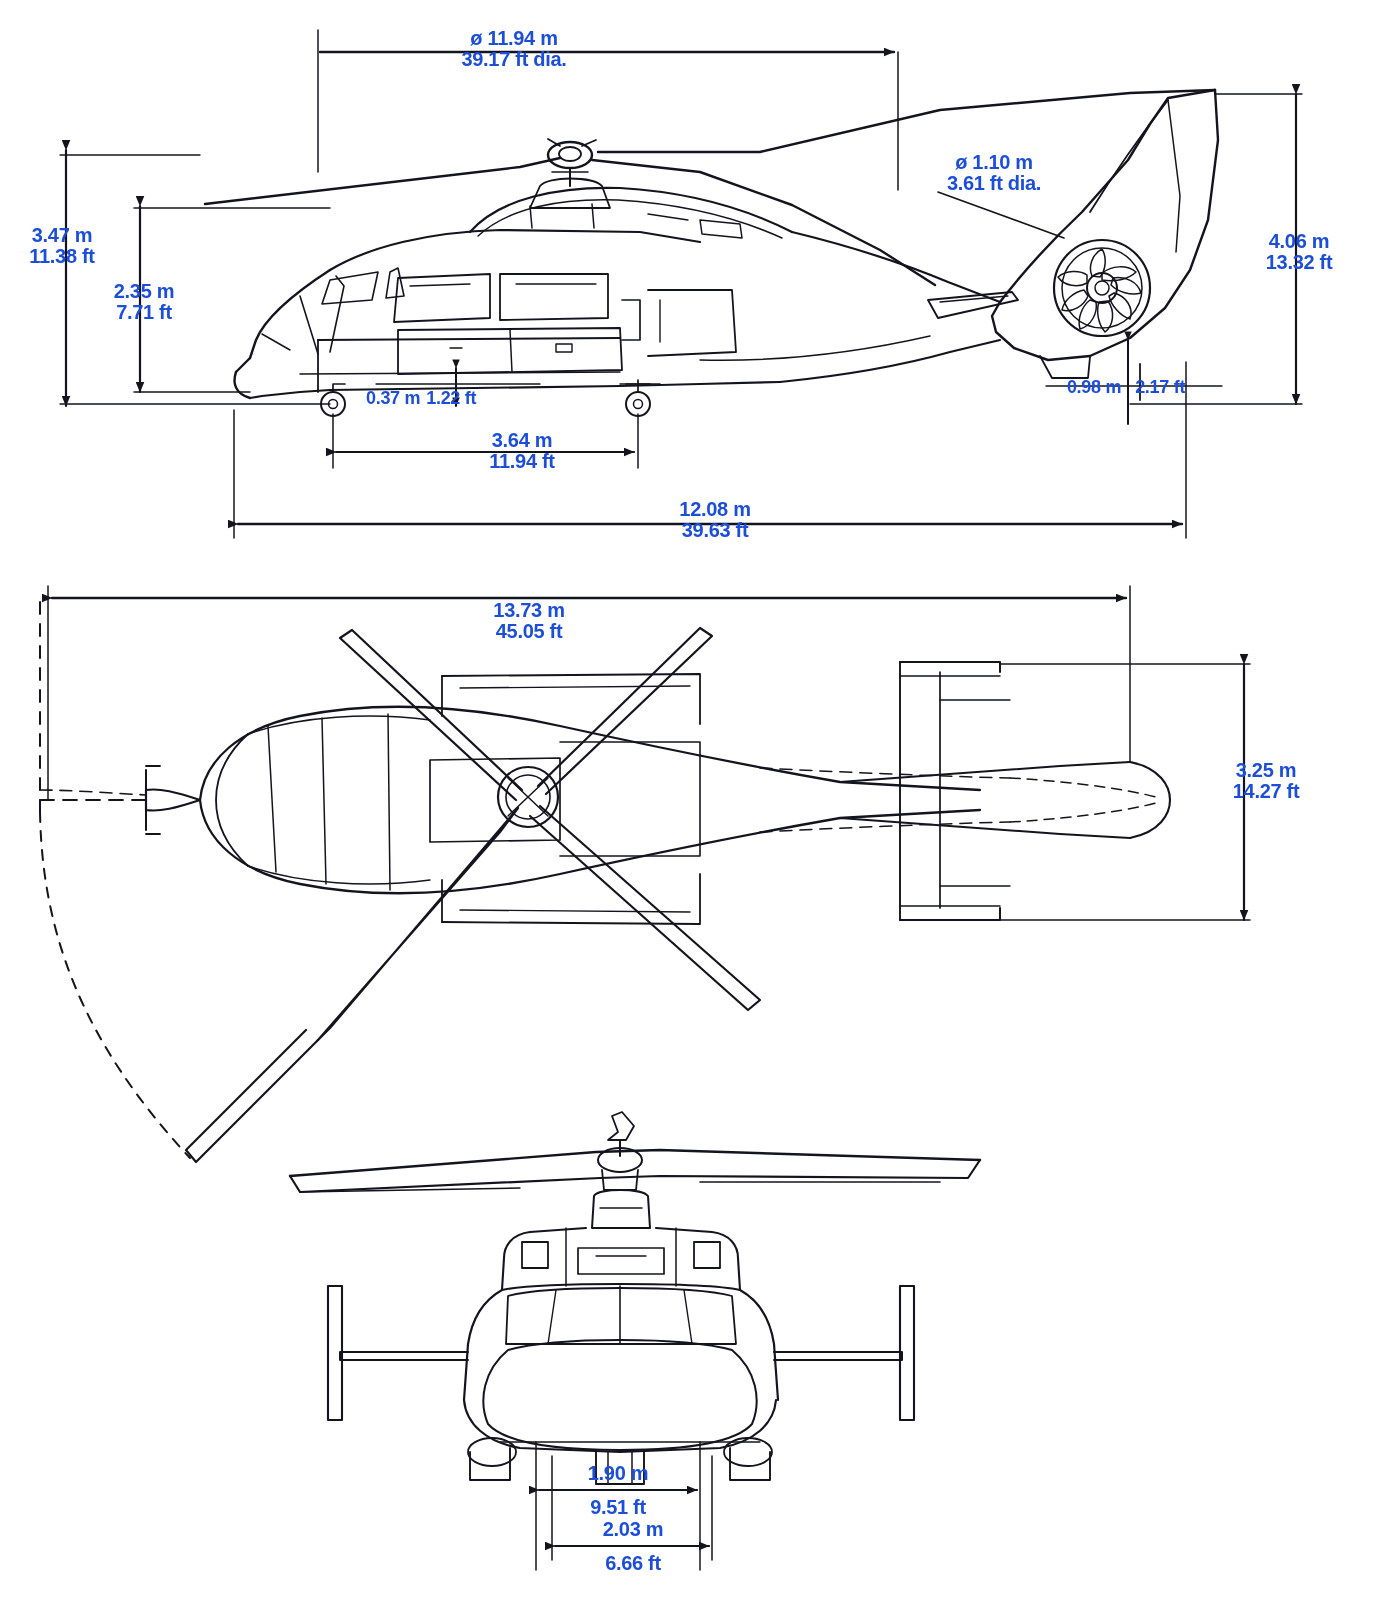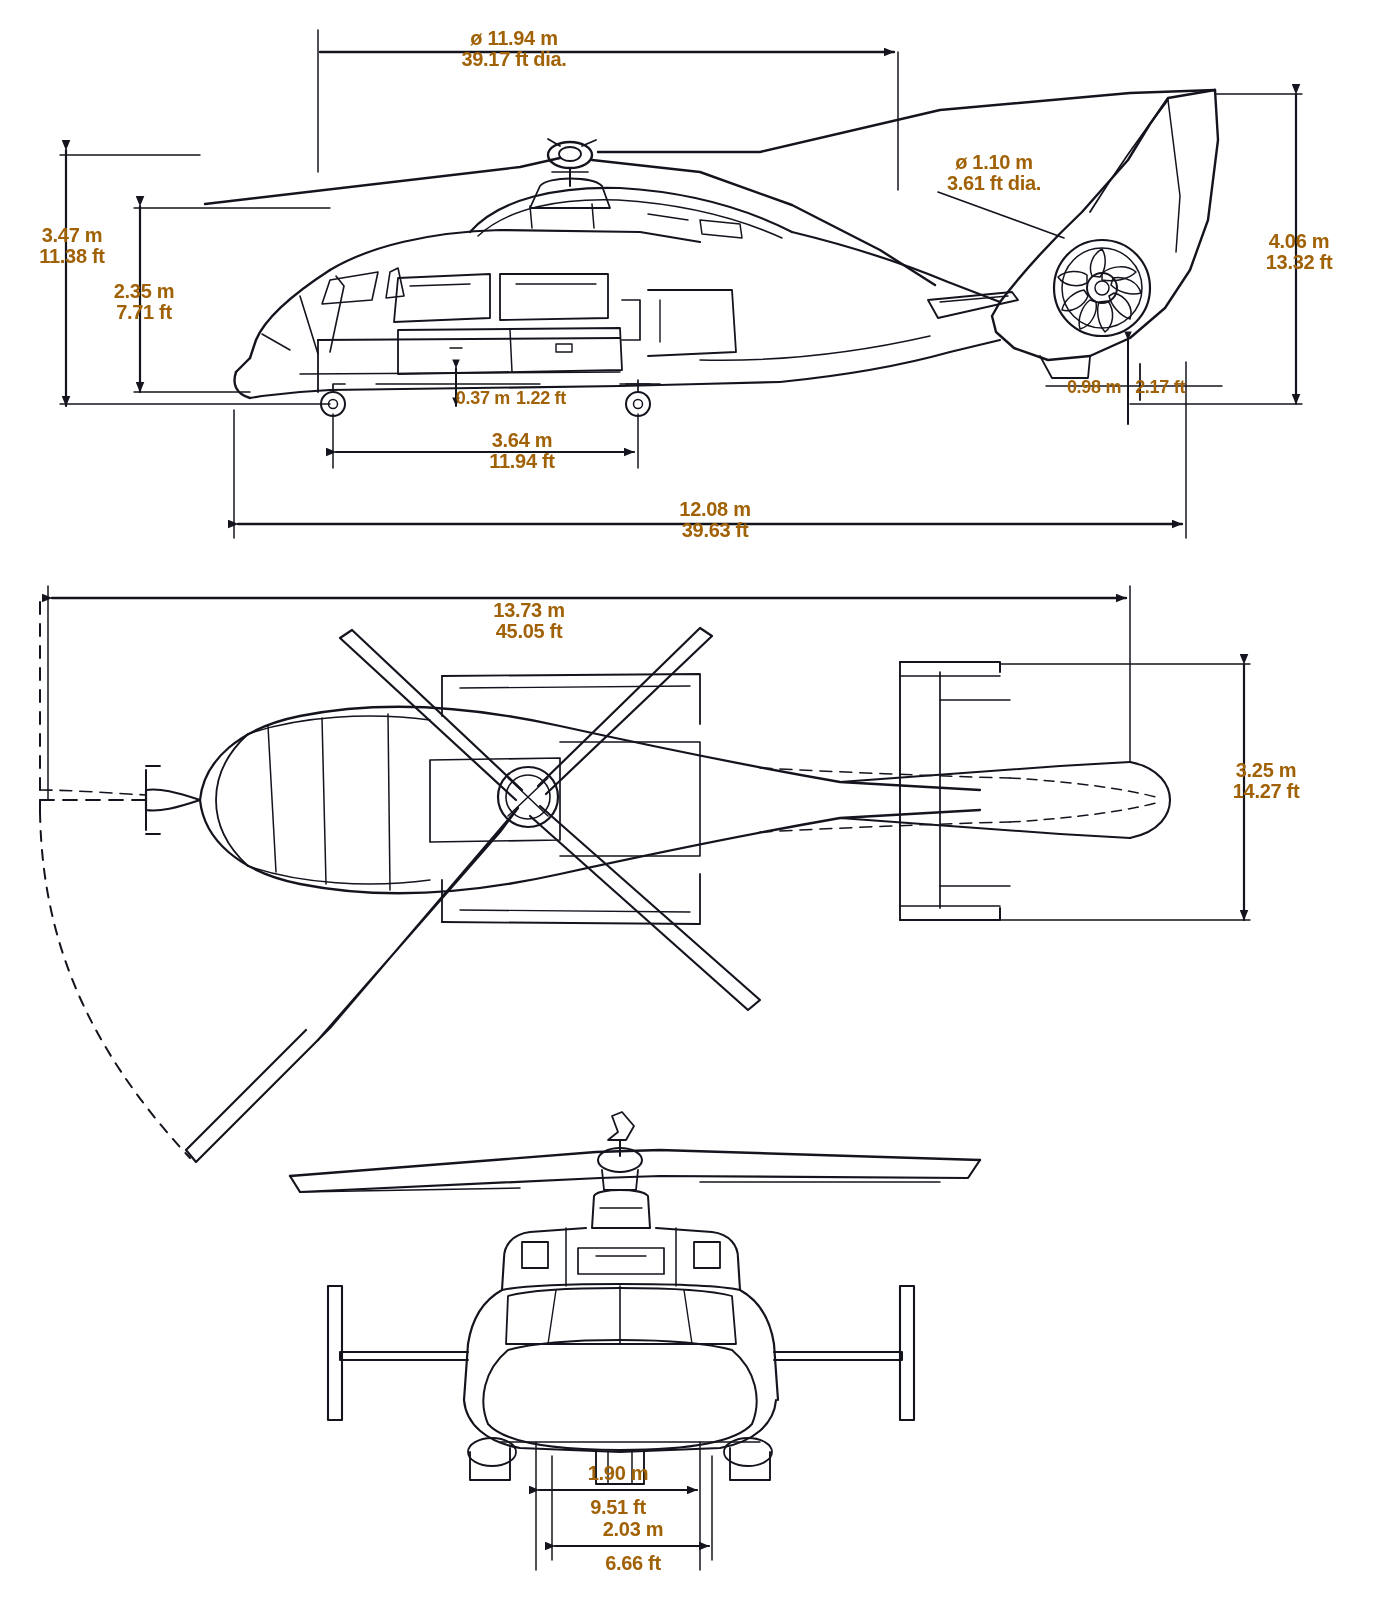--- a/index.html
+++ b/index.html
@@ -24,21 +24,21 @@
     position: absolute;
     left: 0; top: 0;
     width: 1376px;
     height: 1600px;
   }
   .dimtext {
     position: absolute;
     font-family: "Liberation Sans", sans-serif;
     font-weight: bold;
     font-size: 20px;
-    color: #a16207;
+    color: #1d4ed8;
     letter-spacing: -0.3px;
     white-space: nowrap;
     line-height: 1.06;
     text-align: center;
     -webkit-font-smoothing: none;
   }
   .dimtext .ln { display: block; }
   .dimtext.small { font-size: 18px; }
 </style>
 </head>
@@ -320,41 +320,41 @@
         <line x1="500" y1="1442" x2="760" y2="1442" stroke-width="1.4"></line>
       </g>
     </g>
   </svg>
 
   <div class="dimtext" style="left:424px; top:28px; width:180px;">
     <span class="ln">ø 11.94 m</span>
     <span class="ln">39.17 ft dia.</span>
   </div>
 
-  <div class="dimtext" style="left:16px; top:225px; width:112px;">
+  <div class="dimtext" style="left:6px; top:225px; width:112px;">
     <span class="ln">3.47 m</span>
     <span class="ln">11.38 ft</span>
   </div>
 
   <div class="dimtext" style="left:88px; top:281px; width:112px;">
     <span class="ln">2.35 m</span>
     <span class="ln">7.71 ft</span>
   </div>
 
   <div class="dimtext" style="left:930px; top:152px; width:128px;">
     <span class="ln">ø 1.10 m</span>
     <span class="ln">3.61 ft dia.</span>
   </div>
 
   <div class="dimtext" style="left:1236px; top:231px; width:126px;">
     <span class="ln">4.06 m</span>
     <span class="ln">13.32 ft</span>
   </div>
 
-  <div class="dimtext small" style="left:366px; top:389px; width:200px; display:flex; align-items:center; justify-content:flex-end; gap:6px;">
+  <div class="dimtext small" style="left:366px; top:389px; width:200px; display:flex; align-items:center; justify-content:flex-start; gap:6px;">
     <span>0.37 m</span>
     <span>1.22 ft</span>
   </div>
 
   <div class="dimtext" style="left:430px; top:430px; width:184px;">
     <span class="ln">3.64 m</span>
     <span class="ln">11.94 ft</span>
   </div>
 
   <div class="dimtext" style="left:620px; top:499px; width:190px;">

